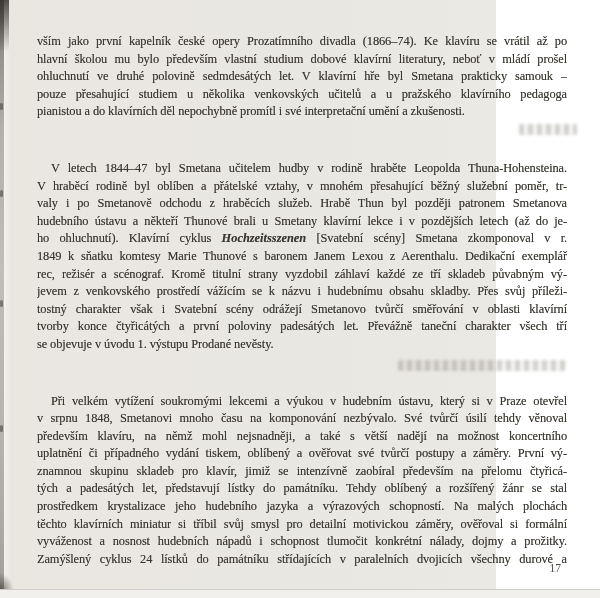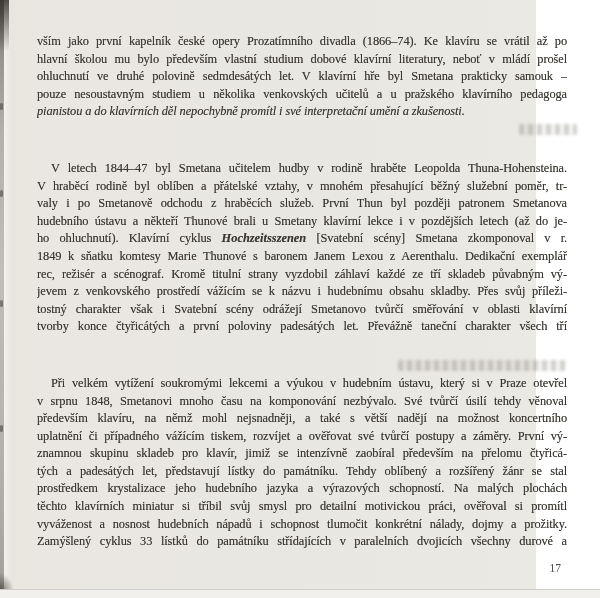--- a/index.html
+++ b/index.html
@@ -4,21 +4,21 @@
 <style>
   html, body {
     margin: 0;
     padding: 0;
     width: 600px;
     height: 598px;
     overflow: hidden;
   }
   .scan-page {
     position: relative;
-    width: 536px;
+    width: 496px;
     height: 598px;
     background: linear-gradient(90deg, #ddd9d2 0%, #eae7e1 3%, #e9e7e1 55%, #ebe9e4 100%);
     font-family: "Liberation Serif", "DejaVu Serif", serif;
   }
   
   .text-block {
     position: absolute;
     left: 37px;
     top: 33px;
     width: 530px;
@@ -28,21 +28,21 @@
     letter-spacing: -0.1px;
     text-shadow: 0 0 0.5px rgba(70, 66, 58, 0.55);
   }
   .line {
     height: 17.6px;
     overflow: hidden;
     text-align: justify;
     text-align-last: justify;
     white-space: normal;
   }
-  .line.last { text-align-last: left; font-style: italic; }
+  .line.last { text-align-last: left; }
   .line.indent { text-indent: 14px; margin-top: 39px; }
   .line b i { letter-spacing: 0; }
   
   .page-number {
     position: absolute;
     left: 37px;
     top: 562px;
     width: 524px;
     text-align: right;
     font-family: Liberation Serif, serif;
@@ -116,39 +116,40 @@
   <div class="edge-tick" style="top:300px"></div>
   <div class="edge-tick" style="top:425px"></div>
   <div class="bleedthrough bleed-1"></div>
   <div class="bleedthrough bleed-2"></div>
   <div class="bottom-band"></div>
 
   <div class="text-block">
       <div class="line">vším jako první kapelník české opery Prozatímního divadla (1866–74). Ke klavíru se vrátil až po</div>
       <div class="line">hlavní školou mu bylo především vlastní studium dobové klavírní literatury, neboť v mládí prošel</div>
       <div class="line">ohluchnutí ve druhé polovině sedmdesátých let. V klavírní hře byl Smetana prakticky samouk –</div>
-      <div class="line">pouze nesoustavným studiem u několika venkovských učitelů a u pražského klavírního pedagoga</div>
+      <div class="line">pouze přesahující studiem u několika venkovských učitelů a u pražského klavírního pedagoga</div>
       <div class="line last">pianistou a do klavírních děl nepochybně promítl i své interpretační umění a zkušenosti.</div>
       <div class="line indent">V letech 1844–47 byl Smetana učitelem hudby v rodině hraběte Leopolda Thuna-Hohensteina.</div>
       <div class="line">V hraběcí rodině byl oblíben a přátelské vztahy, v mnohém přesahující běžný služební poměr, tr-</div>
-      <div class="line">valy i po Smetanově odchodu z hraběcích služeb. První Thun byl později patronem Smetanova</div>
+      <div class="line">valy i po Smetanově odchodu z hraběcích služeb. Hrabě Thun byl později patronem Smetanova</div>
       <div class="line">hudebního ústavu a někteří Thunové brali u Smetany klavírní lekce i v pozdějších letech (až do je-</div>
       <div class="line">ho ohluchnutí). Klavírní cyklus <b><i>Hochzeitsszenen</i></b> [Svatební scény] Smetana zkomponoval v r.</div>
       <div class="line">1849 k sňatku komtesy Marie Thunové s baronem Janem Lexou z Aerenthalu. Dedikační exemplář</div>
       <div class="line">rec, režisér a scénograf. Kromě titulní strany vyzdobil záhlaví každé ze tří skladeb půvabným vý-</div>
       <div class="line">jevem z venkovského prostředí vážícím se k názvu i hudebnímu obsahu skladby. Přes svůj příleži-</div>
       <div class="line">tostný charakter však i Svatební scény odrážejí Smetanovo tvůrčí směřování v oblasti klavírní</div>
       <div class="line">tvorby konce čtyřicátých a první poloviny padesátých let. Převážně taneční charakter všech tří</div>
+      <div class="line last">se objevuje v úvodu 1. výstupu Prodané nevěsty.</div>
       <div class="line indent">Při velkém vytížení soukromými lekcemi a výukou v hudebním ústavu, který si v Praze otevřel</div>
       <div class="line">v srpnu 1848, Smetanovi mnoho času na komponování nezbývalo. Své tvůrčí úsilí tehdy věnoval</div>
       <div class="line">především klavíru, na němž mohl nejsnadněji, a také s větší nadějí na možnost koncertního</div>
-      <div class="line">uplatnění či případného vážícím tiskem, rozvíjet a ověřovat své tvůrčí postupy a záměry. První vý-</div>
+      <div class="line">uplatnění či případného vydání tiskem, oblíbený a ověřovat své tvůrčí postupy a záměry. První vý-</div>
       <div class="line">znamnou skupinu skladeb pro klavír, jimiž se intenzívně zaobíral především na přelomu čtyřicá-</div>
       <div class="line">tých a padesátých let, představují lístky do památníku. Tehdy oblíbený a rozšířený žánr se stal</div>
       <div class="line">prostředkem krystalizace jeho hudebního jazyka a výrazových schopností. Na malých plochách</div>
-      <div class="line">těchto klavírních miniatur si tříbil svůj smysl pro detailní motivickou práci, ověřoval si promítl</div>
+      <div class="line">těchto klavírních miniatur si tříbil svůj smysl pro detailní motivickou záměry, ověřoval si formální</div>
       <div class="line">vyváženost a nosnost hudebních nápadů i schopnost tlumočit konkrétní nálady, dojmy a prožitky.</div>
-      <div class="line">Zamýšlený cyklus 33 lístků do památníku střídajících v paralelních dvojicích všechny durové a</div>
+      <div class="line">Zamýšlený cyklus 24 lístků do památníku střídajících v paralelních dvojicích všechny durové a</div>
     </div>
 
   <div class="page-number">17</div>
 
 </div>
 
 </body></html>

